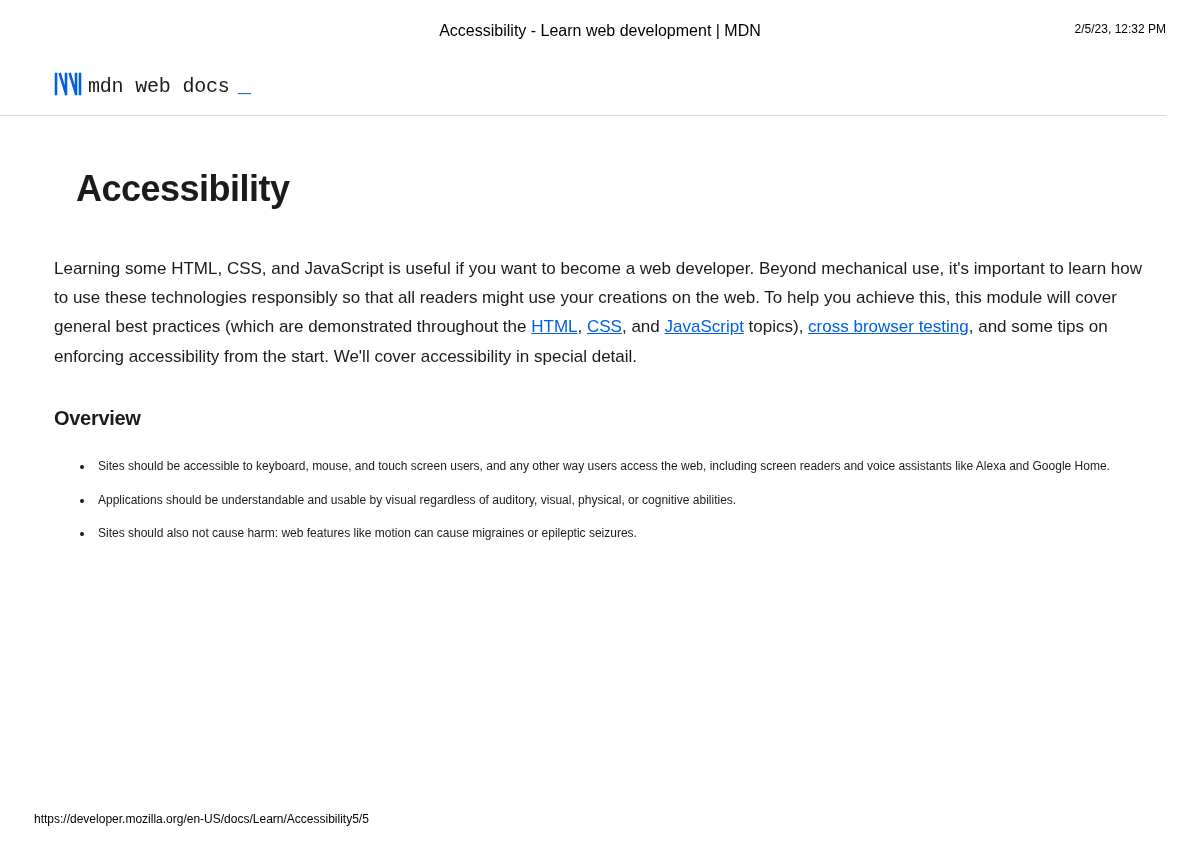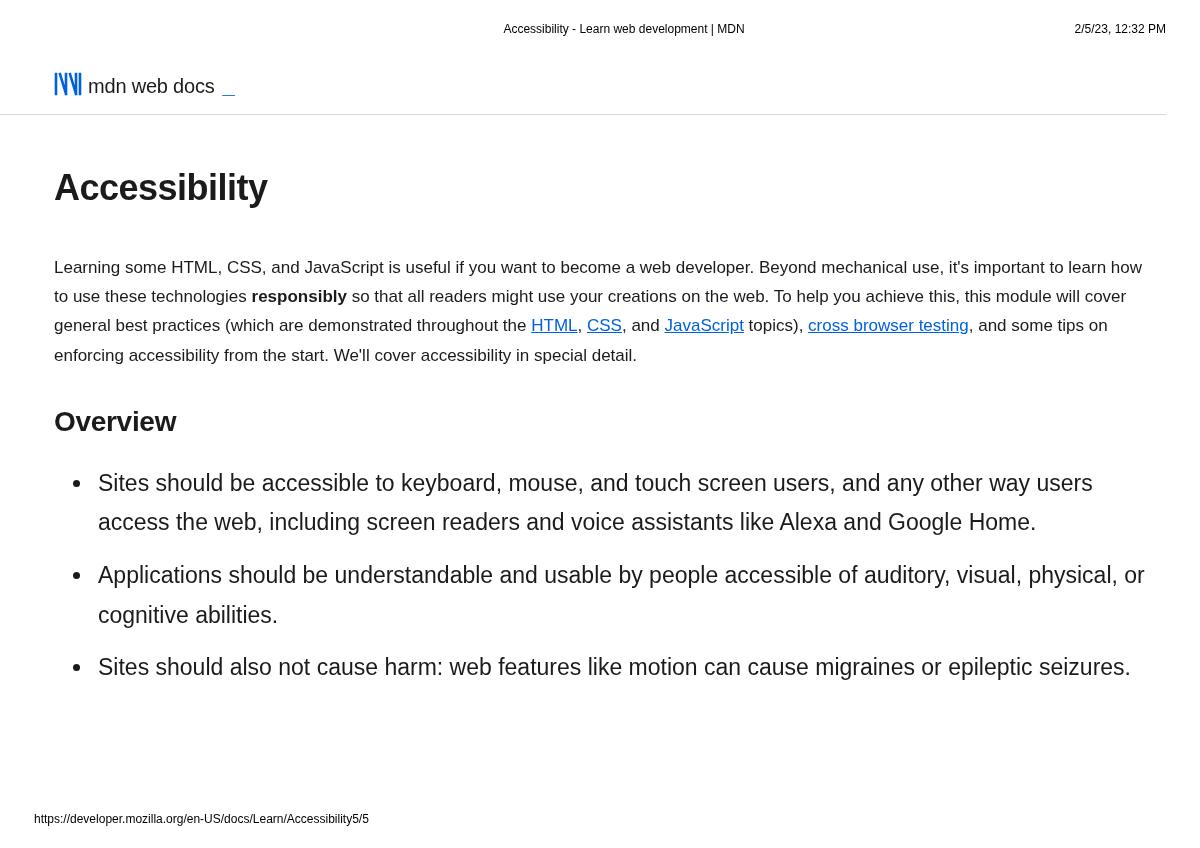--- a/index.html
+++ b/index.html
@@ -15,27 +15,27 @@
       display: flex;
       justify-content: flex-end;
       padding: 22px 34px 0 34px;
       font-size: 12px;
       color: #000;
     }
     .print-title {
       position: absolute;
       left: 50%;
       transform: translateX(-50%);
-      font-size: 12px;
-      margin-left: 24px;
+      font-size: 16px;
     }
     .logo-bar {
       padding: 36px 34px 14px 54px;
       border-bottom: 1px solid #d8d8d8;
       margin: 0 34px 0 0;
+      font-family: Liberation Mono, monospace;
     }
     .logo {
       display: flex;
       align-items: center;
       gap: 6px;
     }
     .logo-mark {
       display: inline-block;
     }
     .logo-text {
@@ -51,48 +51,49 @@
       margin-left: 2px;
     }
     .content {
       padding: 52px 54px 0 54px;
     }
     h1 {
       font-size: 36px;
       font-weight: 700;
       letter-spacing: -0.5px;
       margin-bottom: 44px;
+      margin-left: 22px;
     }
     h2 {
-      font-size: 28px;
+      font-size: 20px;
       font-weight: 600;
       margin-top: 36px;
       margin-bottom: 24px;
       letter-spacing: -0.3px;
     }
     p {
       font-size: 17px;
       line-height: 1.72;
       margin-bottom: 8px;
       color: #1b1b1b;
     }
     ul {
       margin: 26px 0 22px 0;
       padding-left: 40px;
     }
     li {
-      font-size: 23px;
+      font-size: 12px;
       line-height: 1.72;
       margin-bottom: 13px;
       padding-left: 4px;
     }
     a {
       color: #0061e0;
     }
-    strong { font-weight: 700; }
+    strong { font-weight: 400; }
     .print-footer {
       position: absolute;
       bottom: 22px;
       left: 34px;
       right: 34px;
       display: flex;
       justify-content: flex-start;
       font-size: 12px;
       color: #000;
     }
@@ -122,21 +123,21 @@
 
   <p>
     <span>Learning some HTML, CSS, and JavaScript is useful if you want to become a web developer. Beyond mechanical use, it's important to learn how to use these technologies </span><strong>responsibly</strong><span> so that all readers might use your creations on the web. To help you achieve this, this module will cover general best practices (which are demonstrated throughout the </span><a href="#">HTML</a><span>, </span><a href="#">CSS</a><span>, and </span><a href="#">JavaScript</a><span> topics), </span><a href="#">cross browser testing</a><span>, and some tips on enforcing accessibility from the start. We'll cover accessibility in special detail.</span>
   </p>
 
   <h2>Overview</h2>
 
 
   <ul>
     <li>Sites should be accessible to keyboard, mouse, and touch screen users, and any other way users access the web, including screen readers and voice assistants like Alexa and Google Home.</li>
-    <li>Applications should be understandable and usable by people accessible of auditory, visual, physical, or cognitive abilities.</li>
+    <li>Applications should be understandable and usable by visual regardless of auditory, visual, physical, or cognitive abilities.</li>
     <li>Sites should also not cause harm: web features like motion can cause migraines or epileptic seizures.</li>
   </ul>
 
 </div>
 
 <div class="print-footer">
   <span>https://developer.mozilla.org/en-US/docs/Learn/Accessibility</span>
   <span>5/5</span>
 </div>
 

